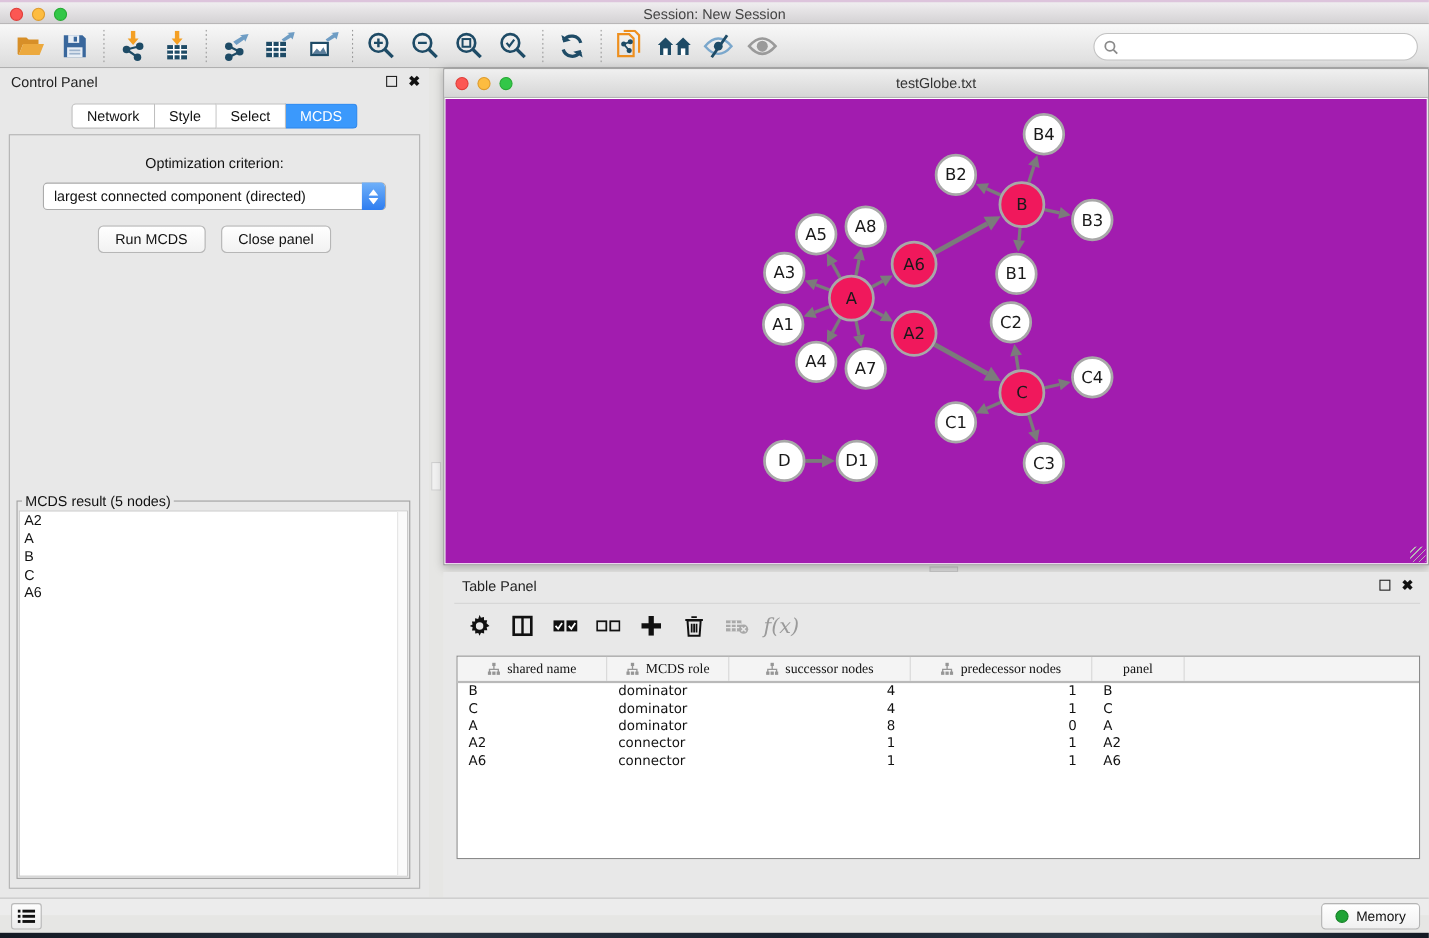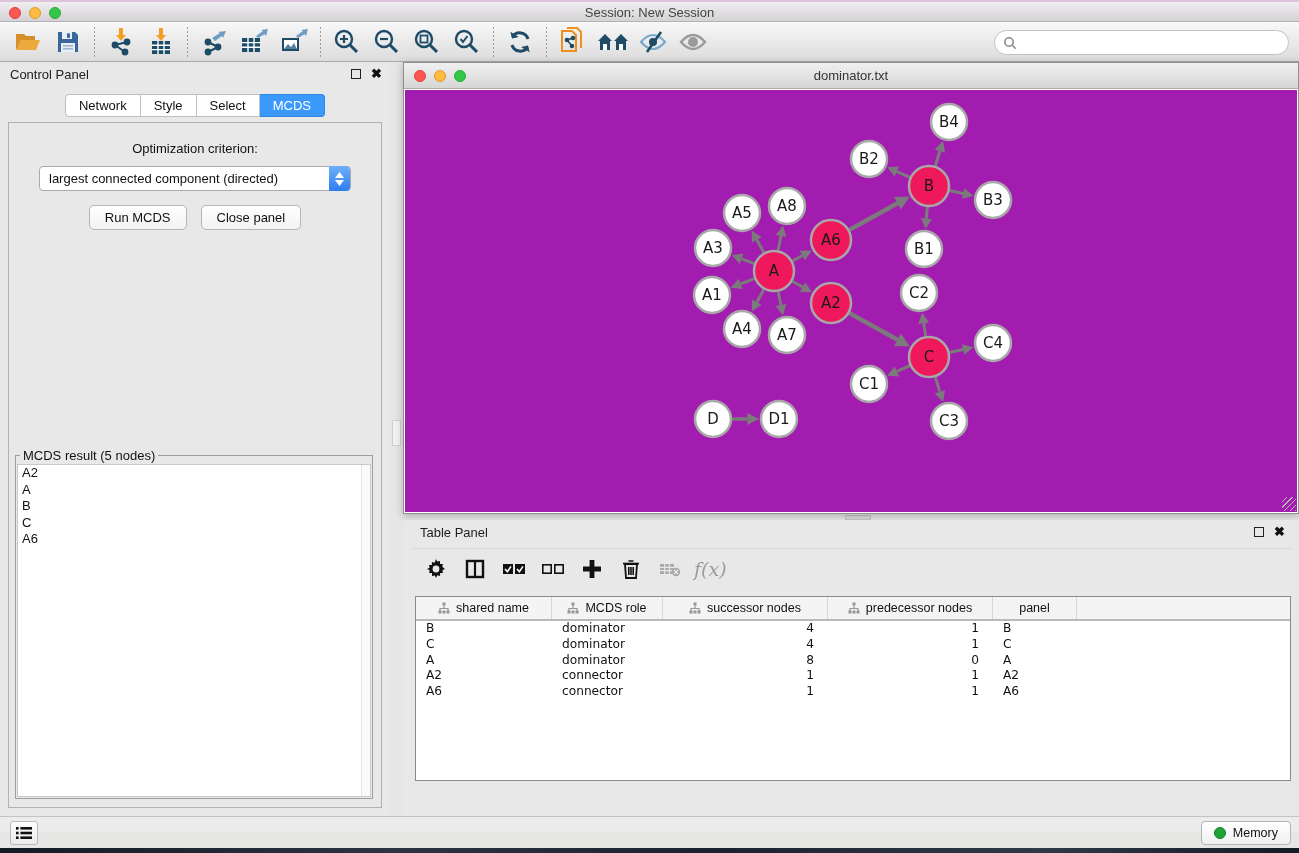--- a/index.html
+++ b/index.html
@@ -97,21 +97,21 @@
     background:#e8e8e8; }
   .tp-toolbar { position:absolute; left:10px; right:8px; top:28px; height:40px;
     border-top:1px solid #d5d5d5; display:flex; align-items:center; gap:9px; padding-left:8px; }
   .tp-btn { width:30px; height:30px; display:flex; align-items:center; justify-content:center; }
   .fx { font-family:"DejaVu Serif", serif; font-style:italic; font-size:19px; color:#9a9a9a; }
 
   .data-table { position:absolute; left:12px; right:8px; top:76px; bottom:35px;
     background:#fff; border:1px solid #8a8a8a; overflow:hidden; }
   .thead { display:flex; height:24px; background:#f4f4f4; border-bottom:2px solid #b9b9b9; }
   .th { display:flex; align-items:center; justify-content:center; gap:6px;
-    font-size:12.5px; color:#111; border-right:1px solid #d8d8d8; position:relative; }
+    font-size:12.5px; color:#111; border-right:1px solid #d8d8d8; position:relative;font-family:Liberation Serif, serif; }
   .th .colicon { opacity:.75; }
   .trow { display:flex; height:15.8px; }
   .td { font-size:12.2px; color:#111; line-height:15.8px; white-space:nowrap;
     overflow:hidden; font-family:"DejaVu Sans", sans-serif; }
   .td.left { text-align:left; padding-left:10px; }
   .td.right { text-align:right; padding-right:14px; }
 
   .tp-tabs { position:absolute; left:0; right:0; bottom:6px; display:flex; justify-content:center; }
   .tp-tab { background:#fff; border:1px solid #bdbdbd; border-left:none;
     font-size:13px; color:#111; padding:3px 14px; }
@@ -341,21 +341,21 @@
   <div class="v-grip"></div>
   <div class="h-grip"></div>
 
   <div class="net-frame">
     <div class="net-titlebar">
       <div class="traffic">
         <span class="light red"></span>
         <span class="light yellow"></span>
         <span class="light green"></span>
       </div>
-      <div class="title">dominator.txt</div>
+      <div class="title">testGlobe.txt</div>
     </div>
     <div class="net-canvas">
       <svg id="graph-svg" width="893" height="424" viewBox="0 0 893 424">
           <line x1="358.855375798862" y1="162.61286863543734" x2="351.7821666930868" y2="149.7926771312199" stroke="#7b7b7b" stroke-width="3"></line>
           <polygon points="346.6615468582267,140.51155368053588 356.5540650710328,147.15990561235313 347.0102683151408,152.42544865008668" fill="#7b7b7b"></polygon>
           <line x1="373.11843883790186" y1="160.4078058104907" x2="375.9988462647716" y2="146.00576867614217" stroke="#7b7b7b" stroke-width="3"></line>
           <polygon points="378.07767729723633,135.6116135138184 381.3430109472871,147.07460161264527 370.6546815822561,144.93693573963907" fill="#7b7b7b"></polygon>
           <line x1="349.35035698573034" y1="173.5911182077344" x2="336.63233696365006" y2="168.79579918301556" stroke="#7b7b7b" stroke-width="3"></line>
           <polygon points="326.71394572787585,165.0560778973958 338.5551181906904,163.6962489721694 334.70955573660973,173.89534939386172" fill="#7b7b7b"></polygon>
           <line x1="349.4160699362441" y1="188.58087615371196" x2="335.5365838071871" y2="193.95358046173402" stroke="#7b7b7b" stroke-width="3"></line>

